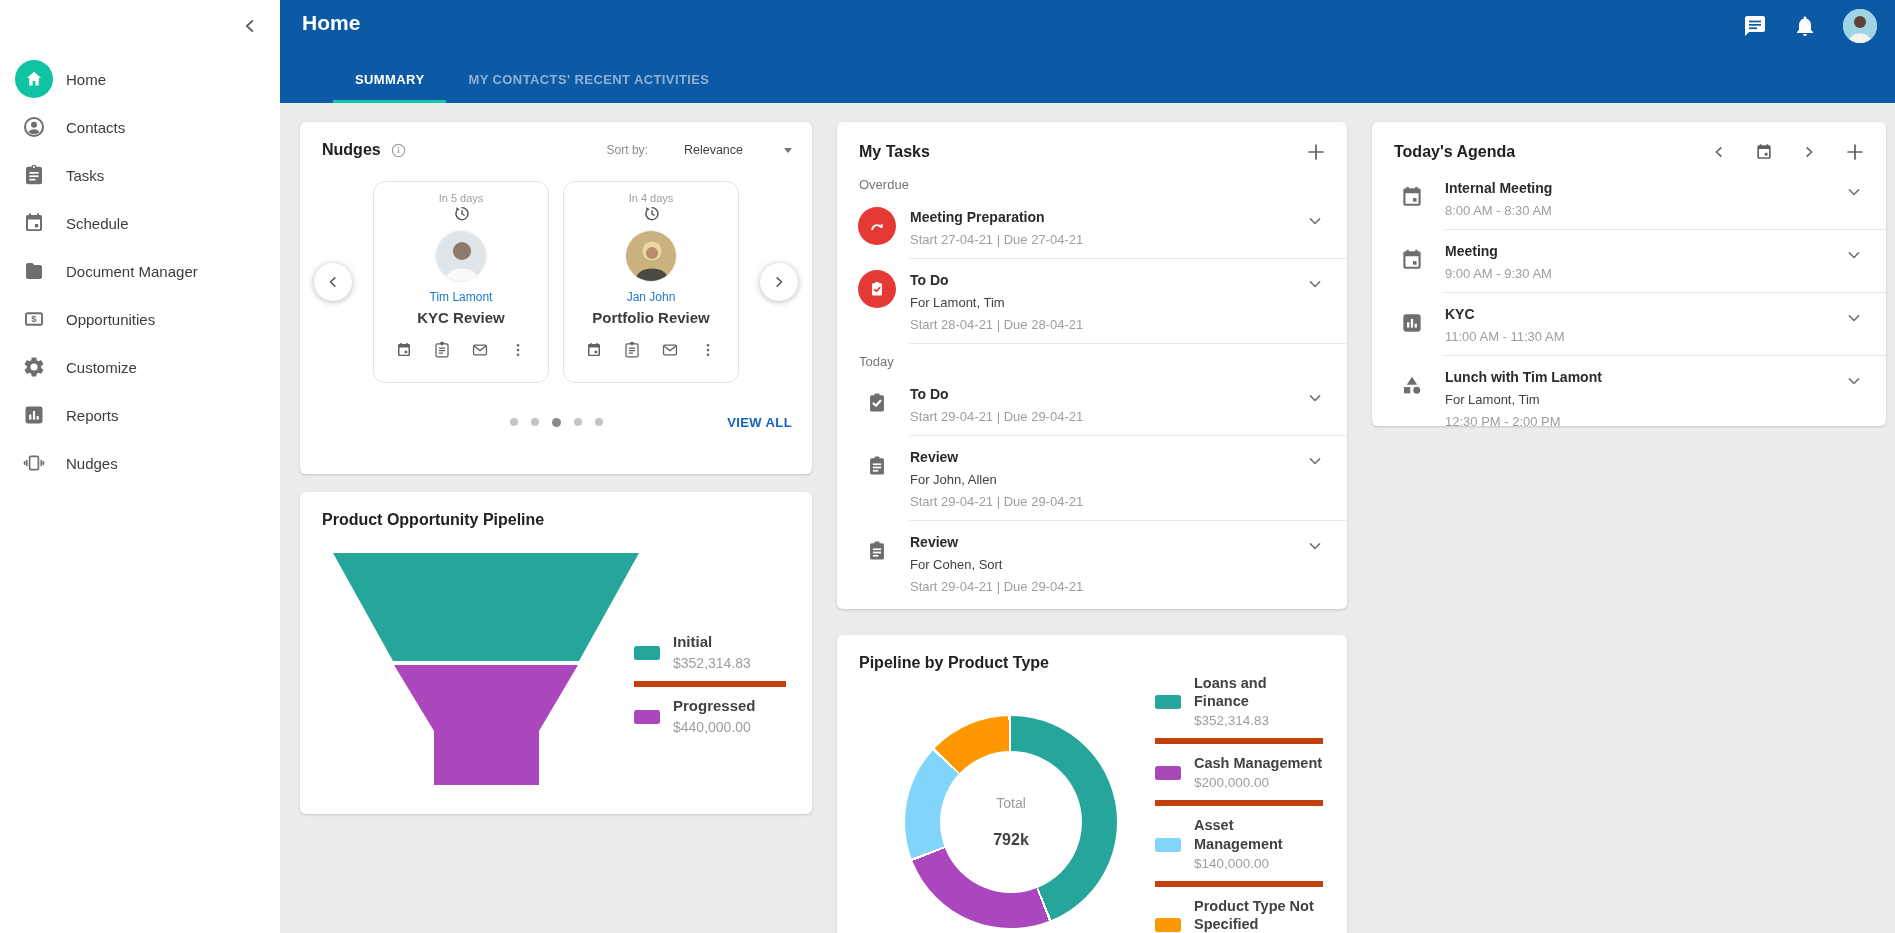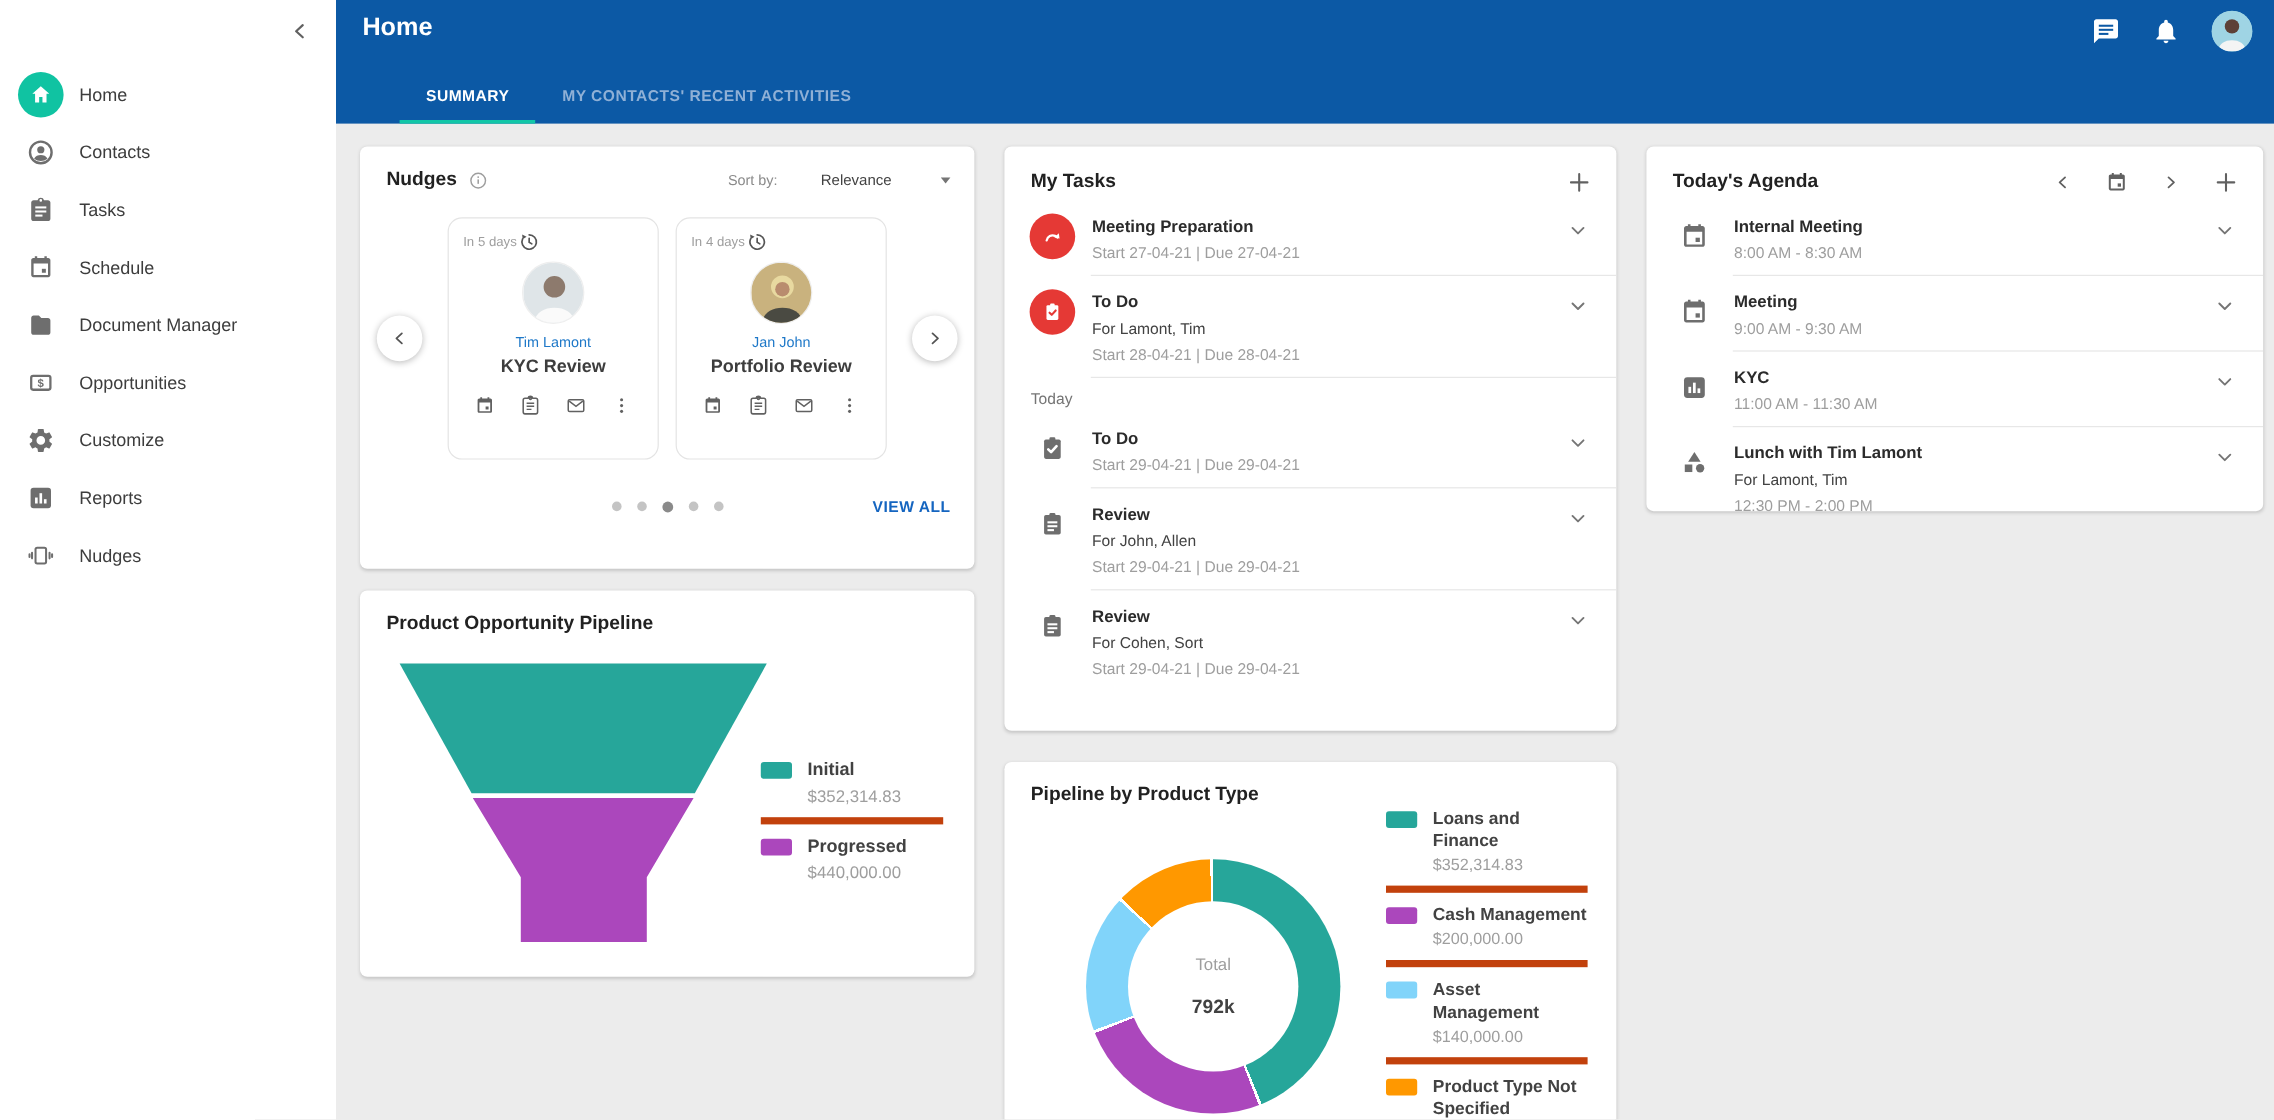--- a/index.html
+++ b/index.html
@@ -42,21 +42,21 @@
   .link-btn { color:#1565c0; font-size:13px; font-weight:bold; letter-spacing:.4px; cursor:pointer; background:none; border:none; }
 
   
   .info-wrap { margin-left:9px; display:flex; }
   .sort { margin-left:auto; display:flex; align-items:center; font-size:12px; color:#8a8a8a; cursor:pointer;gap:32px; }
   .sort .sort-value { color:#424242; font-size:12.5px; margin-left:4px; }
   .caret { width:0; height:0; border-left:4.5px solid transparent; border-right:4.5px solid transparent; border-top:5px solid #757575; margin-left:9px; }
   .carousel { position:relative; height:216px; margin-top:18px; }
   .mini-cards { display:flex; justify-content:center; gap:14px; }
   .mini-card { width:176px; height:202px; border:1px solid #e4e4e4; border-radius:12px; padding:10px 12px; background:#fff; }
-  .mini-top { display:flex; justify-content:flex-start; align-items:center; }
+  .mini-top { display:flex; justify-content:center; align-items:center;flex-direction:column; }
   .mini-due { font-size:11px; color:#9e9e9e; }
   .mini-avatar { width:52px; height:52px; border-radius:50%; margin:7px auto 0; overflow:hidden; border:1px solid #eee; }
   .mini-name { text-align:center; color:#1e78c8; font-size:12px; margin-top:8px; cursor:pointer; }
   .mini-subject { text-align:center; color:#3d3d3d; font-size:15px; font-weight:bold; margin-top:5px; }
   .mini-actions { display:flex; justify-content:space-between; align-items:center; padding:0 9px; margin-top:15px; }
   .car-btn { position:absolute; top:82px; width:38px; height:38px; border-radius:50%; background:#fff; border:none; box-shadow:0 1px 6px rgba(0,0,0,.28); display:flex; align-items:center; justify-content:center; cursor:pointer; }
   .car-btn.prev { left:14px; } .car-btn.next { right:14px; }
   .nudges-foot { position:relative; display:flex; align-items:center; height:34px; margin-top:8px; padding:0 20px; }
   .dots { position:absolute; left:0; right:0; display:flex; justify-content:center; gap:13px; align-items:center; }
   .dot { width:8px; height:8px; border-radius:50%; background:#c4c4c4; cursor:pointer; }
@@ -76,21 +76,21 @@
   .row-chev { margin-top:5px; margin-left:8px; flex:none; cursor:pointer; }
   .card-foot { display:flex; justify-content:space-between; align-items:center; padding:13px 22px 0; }
   .card-foot.right-only { justify-content:flex-end; }
   .agenda-head-icons { margin-left:auto; display:flex; align-items:center; gap:26px; }
 
   
   .funnel-wrap { position:relative; height:260px; }
   .funnel-svg { position:absolute; left:30px; top:18px; }
   .legend { position:absolute; right:26px; width:152px; }
   #card-funnel .legend { top:90px; }
-  .legend-entry { display:flex; align-items:flex-start; padding:10px 0; }
+  .legend-entry { display:flex; align-items:center; padding:10px 0; }
   .legend-entry + .legend-entry { border-top:6px solid #c2410c; }
   .swatch { width:26px; height:14px; border-radius:2.5px; flex:none; margin-top:2px; margin-right:13px; background:#ccc; }
   .legend-name { font-size:15px; color:#424242; font-weight:bold; line-height:1.25; }
   .legend-val { font-size:14px; color:#9e9e9e; margin-top:3px; }
 
   
   .donut-wrap { position:relative; height:330px; }
   .donut { position:absolute; left:68px; top:40px; width:212px; height:212px; border-radius:50%; }
   .donut-hole { position:absolute; left:35px; top:35px; width:142px; height:142px; background:#fff; border-radius:50%; display:flex; flex-direction:column; align-items:center; justify-content:center; }
   .donut-total-label { font-size:14px; color:#9e9e9e; }
@@ -413,20 +413,21 @@
       <span class="card-title">My Tasks</span>
       <button class="icon-btn" style="margin-left:auto">
         <span>
             <svg width="22" height="22" viewBox="0 0 24 24">
               <path d="M12 4.5v15M4.5 12h15" stroke="#616161" stroke-width="1.9" stroke-linecap="round"></path>
             </svg>
           </span>
       </button>
     </div>
     <div class="rowlist">
+      <div class="section-label">Overdue</div>
 
       <div class="row divider">
         <span class="row-icon">
             <span class="red-circle">
           <svg width="22" height="22" viewBox="0 0 24 24">
                 <path d="M6.8 15.6c.7-3.6 4.4-5.5 7.6-4.1.8.35 1.5.9 2.1 1.6" fill="none" stroke="#fff" stroke-width="2.1" stroke-linecap="round"></path>
                 <path d="M17.8 9.2l.7 4.8-4.7-1Z" fill="#fff"></path>
               </svg>
         </span>
           </span>

